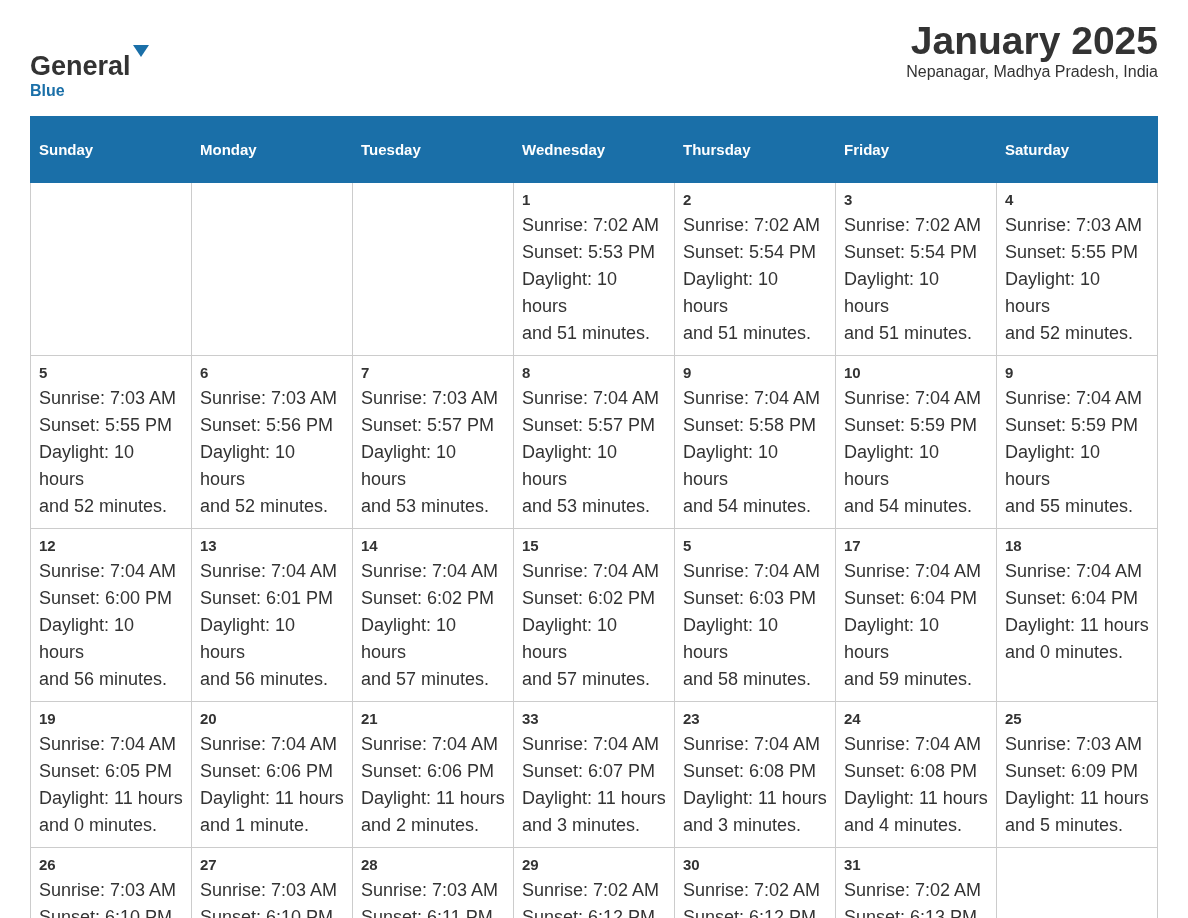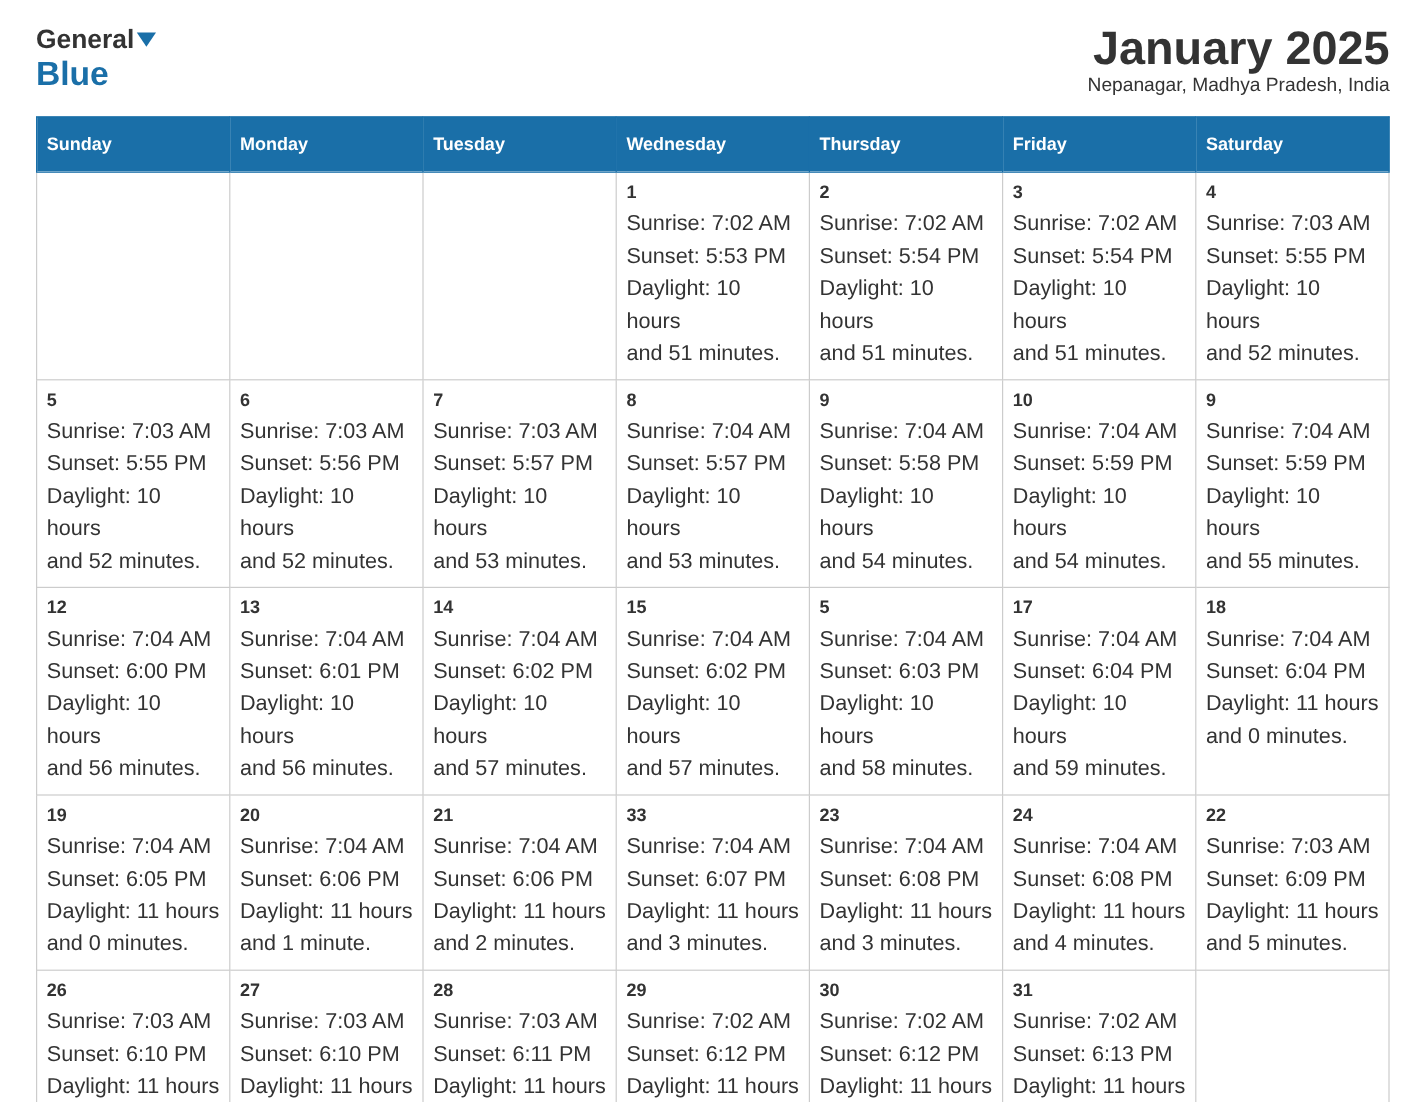--- a/index.html
+++ b/index.html
@@ -15,28 +15,29 @@
       justify-content: space-between;
       align-items: flex-start;
       margin-bottom: 16px;
     }
     .logo {
       display: flex;
       flex-direction: column;
       align-items: flex-start;
     }
     .logo-text {
-      font-size: 22px;
+      font-size: 27px;
       font-weight: bold;
       color: #333;
       line-height: 1.2;
+      margin-top: 30px;
     }
     .logo-blue {
       color: #1a6fa8;
-      font-size: 28px;
+      font-size: 16px;
       font-weight: bold;
     }
     .logo-triangle {
       display: inline-block;
       width: 0;
       height: 0;
       border-left: 8px solid transparent;
       border-right: 8px solid transparent;
       border-top: 12px solid #1a6fa8;
       margin-left: 2px;
@@ -58,21 +59,21 @@
     }
     .calendar {
       width: 100%;
       border-collapse: collapse;
     }
     .calendar thead tr th {
       background-color: #1a6fa8;
       color: #fff;
       font-size: 15px;
       font-weight: bold;
-      padding: 14px 8px;
+      padding: 24px 8px;
       text-align: left;
       border: 1px solid #1a6fa8;
     }
     .calendar tbody tr td {
       vertical-align: top;
       padding: 8px 8px;
       border: 1px solid #ccc;
       width: 14.28%;
       font-size: 13px;
       color: #333;
@@ -301,21 +302,21 @@
 and 3 minutes.</div>
         </td>
         <td>
           <span class="day-number">24</span>
           <div class="day-info" style="white-space: pre-line;">Sunrise: 7:04 AM
 Sunset: 6:08 PM
 Daylight: 11 hours
 and 4 minutes.</div>
         </td>
         <td>
-          <span class="day-number">22</span>
+          <span class="day-number">25</span>
           <div class="day-info" style="white-space: pre-line;">Sunrise: 7:03 AM
 Sunset: 6:09 PM
 Daylight: 11 hours
 and 5 minutes.</div>
         </td>
       </tr>
       <tr>
         <td>
           <span class="day-number">26</span>
           <div class="day-info" style="white-space: pre-line;">Sunrise: 7:03 AM

